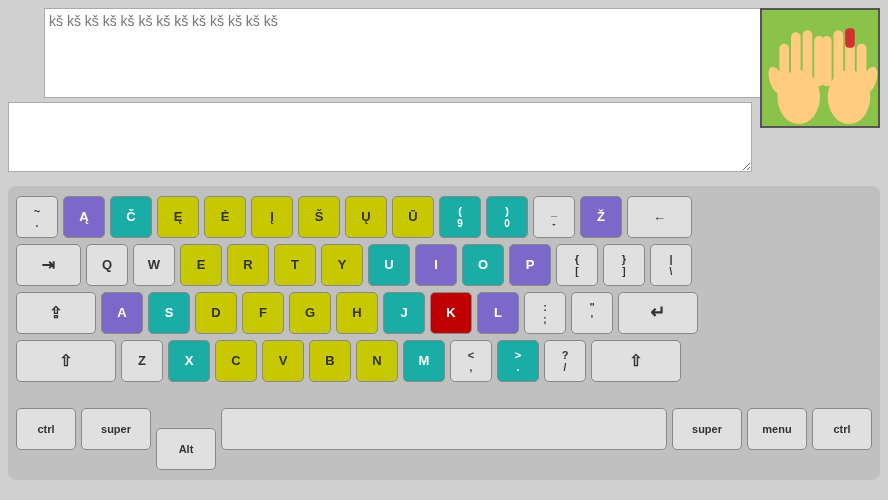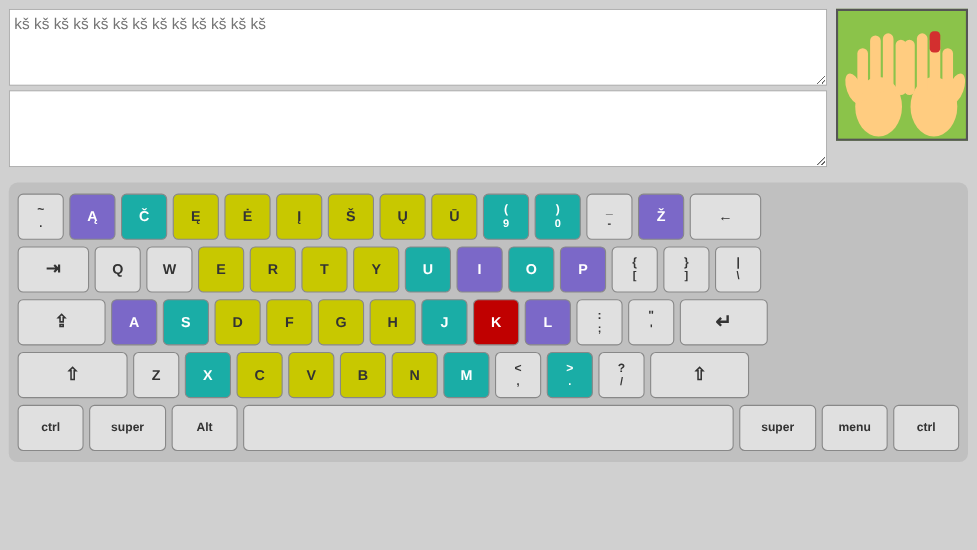--- a/index.html
+++ b/index.html
@@ -30,21 +30,22 @@
       width: 100%;
       resize: both;
       font-size: 14px;
       border: 1px solid #aaa;
       padding: 4px;
       background: #fff;
       font-family: Arial, sans-serif;
     }
 
     .textarea-top {
-      height: 70px;
+      height: 90px;
+      margin-left: 36px;
     }
 
     .textarea-bottom {
       height: 70px;
     }
 
     .hand-image {
       width: 120px;
       height: 120px;
       background: #8BC34A;
@@ -211,19 +212,19 @@
     <div class="key key-teal">M</div>
     <div class="key key-gray" style="font-size:11px;">&lt;<br><span style="font-size:10px">,</span></div>
     <div class="key key-teal" style="font-size:11px;">&gt;<br><span style="font-size:10px">.</span></div>
     <div class="key key-gray" style="font-size:11px;">?<br><span style="font-size:10px">/</span></div>
     <div class="key key-gray" style="min-width:90px;font-size:16px;">⇧</div>
   </div>
 
   <div class="key-row">
     <div class="key key-gray" style="min-width:60px;font-size:11px;">ctrl</div>
     <div class="key key-gray" style="min-width:70px;font-size:11px;">super</div>
-    <div class="key key-gray" style="min-width:60px;font-size:11px;">Alt</div>
+    <div class="key key-gray" style="min-width:60px;font-size:11px;margin-top:40px;">Alt</div>
     <div class="key key-gray key-space" style="flex:1;"></div>
     <div class="key key-gray" style="min-width:70px;font-size:11px;">super</div>
     <div class="key key-gray" style="min-width:60px;font-size:11px;">menu</div>
     <div class="key key-gray" style="min-width:60px;font-size:11px;">ctrl</div>
   </div>
 </div>
 
 </body></html>

